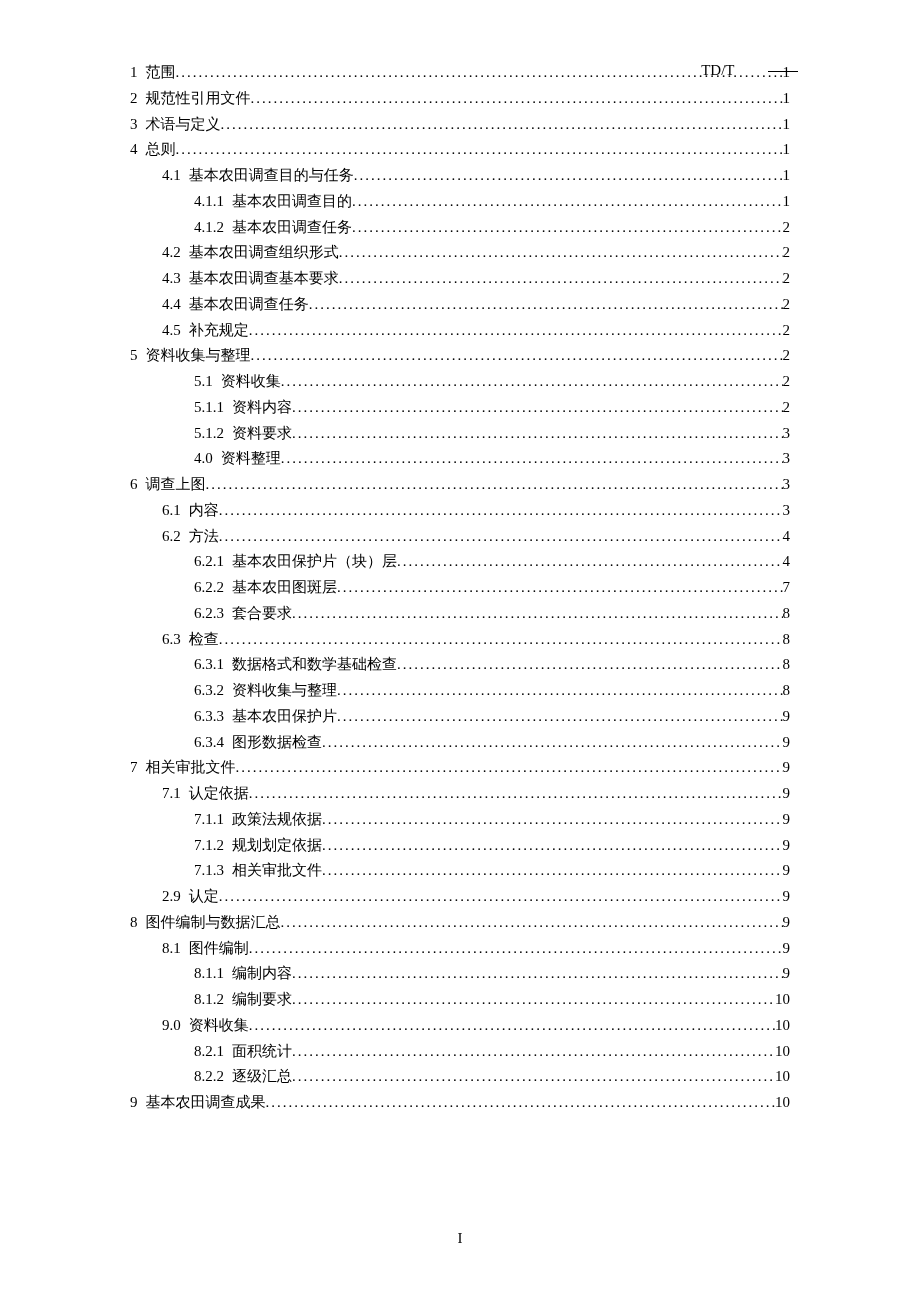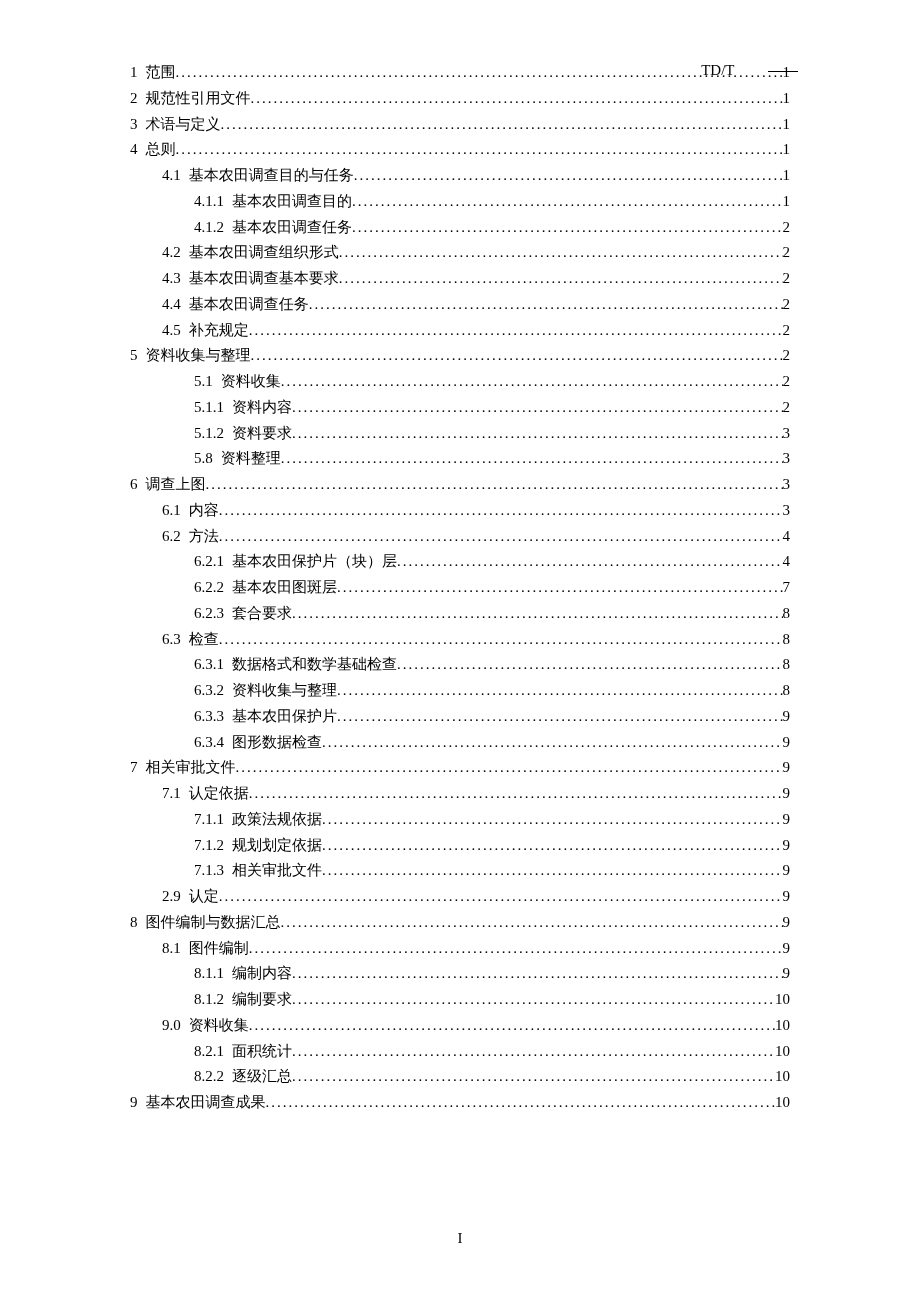--- a/index.html
+++ b/index.html
@@ -185,21 +185,21 @@
         <span class="toc-dots"></span>
         <span class="toc-page">2</span>
       </div>
       <div class="toc-entry indent-2">
         <span class="toc-num">5.1.2</span>
         <span class="toc-text">资料要求</span>
         <span class="toc-dots"></span>
         <span class="toc-page">3</span>
       </div>
       <div class="toc-entry indent-2">
-        <span class="toc-num">5.8</span>
+        <span class="toc-num">4.0</span>
         <span class="toc-text">资料整理</span>
         <span class="toc-dots"></span>
         <span class="toc-page">3</span>
       </div>
       <div class="toc-entry indent-0">
         <span class="toc-num">6</span>
         <span class="toc-text">调查上图</span>
         <span class="toc-dots"></span>
         <span class="toc-page">3</span>
       </div>

